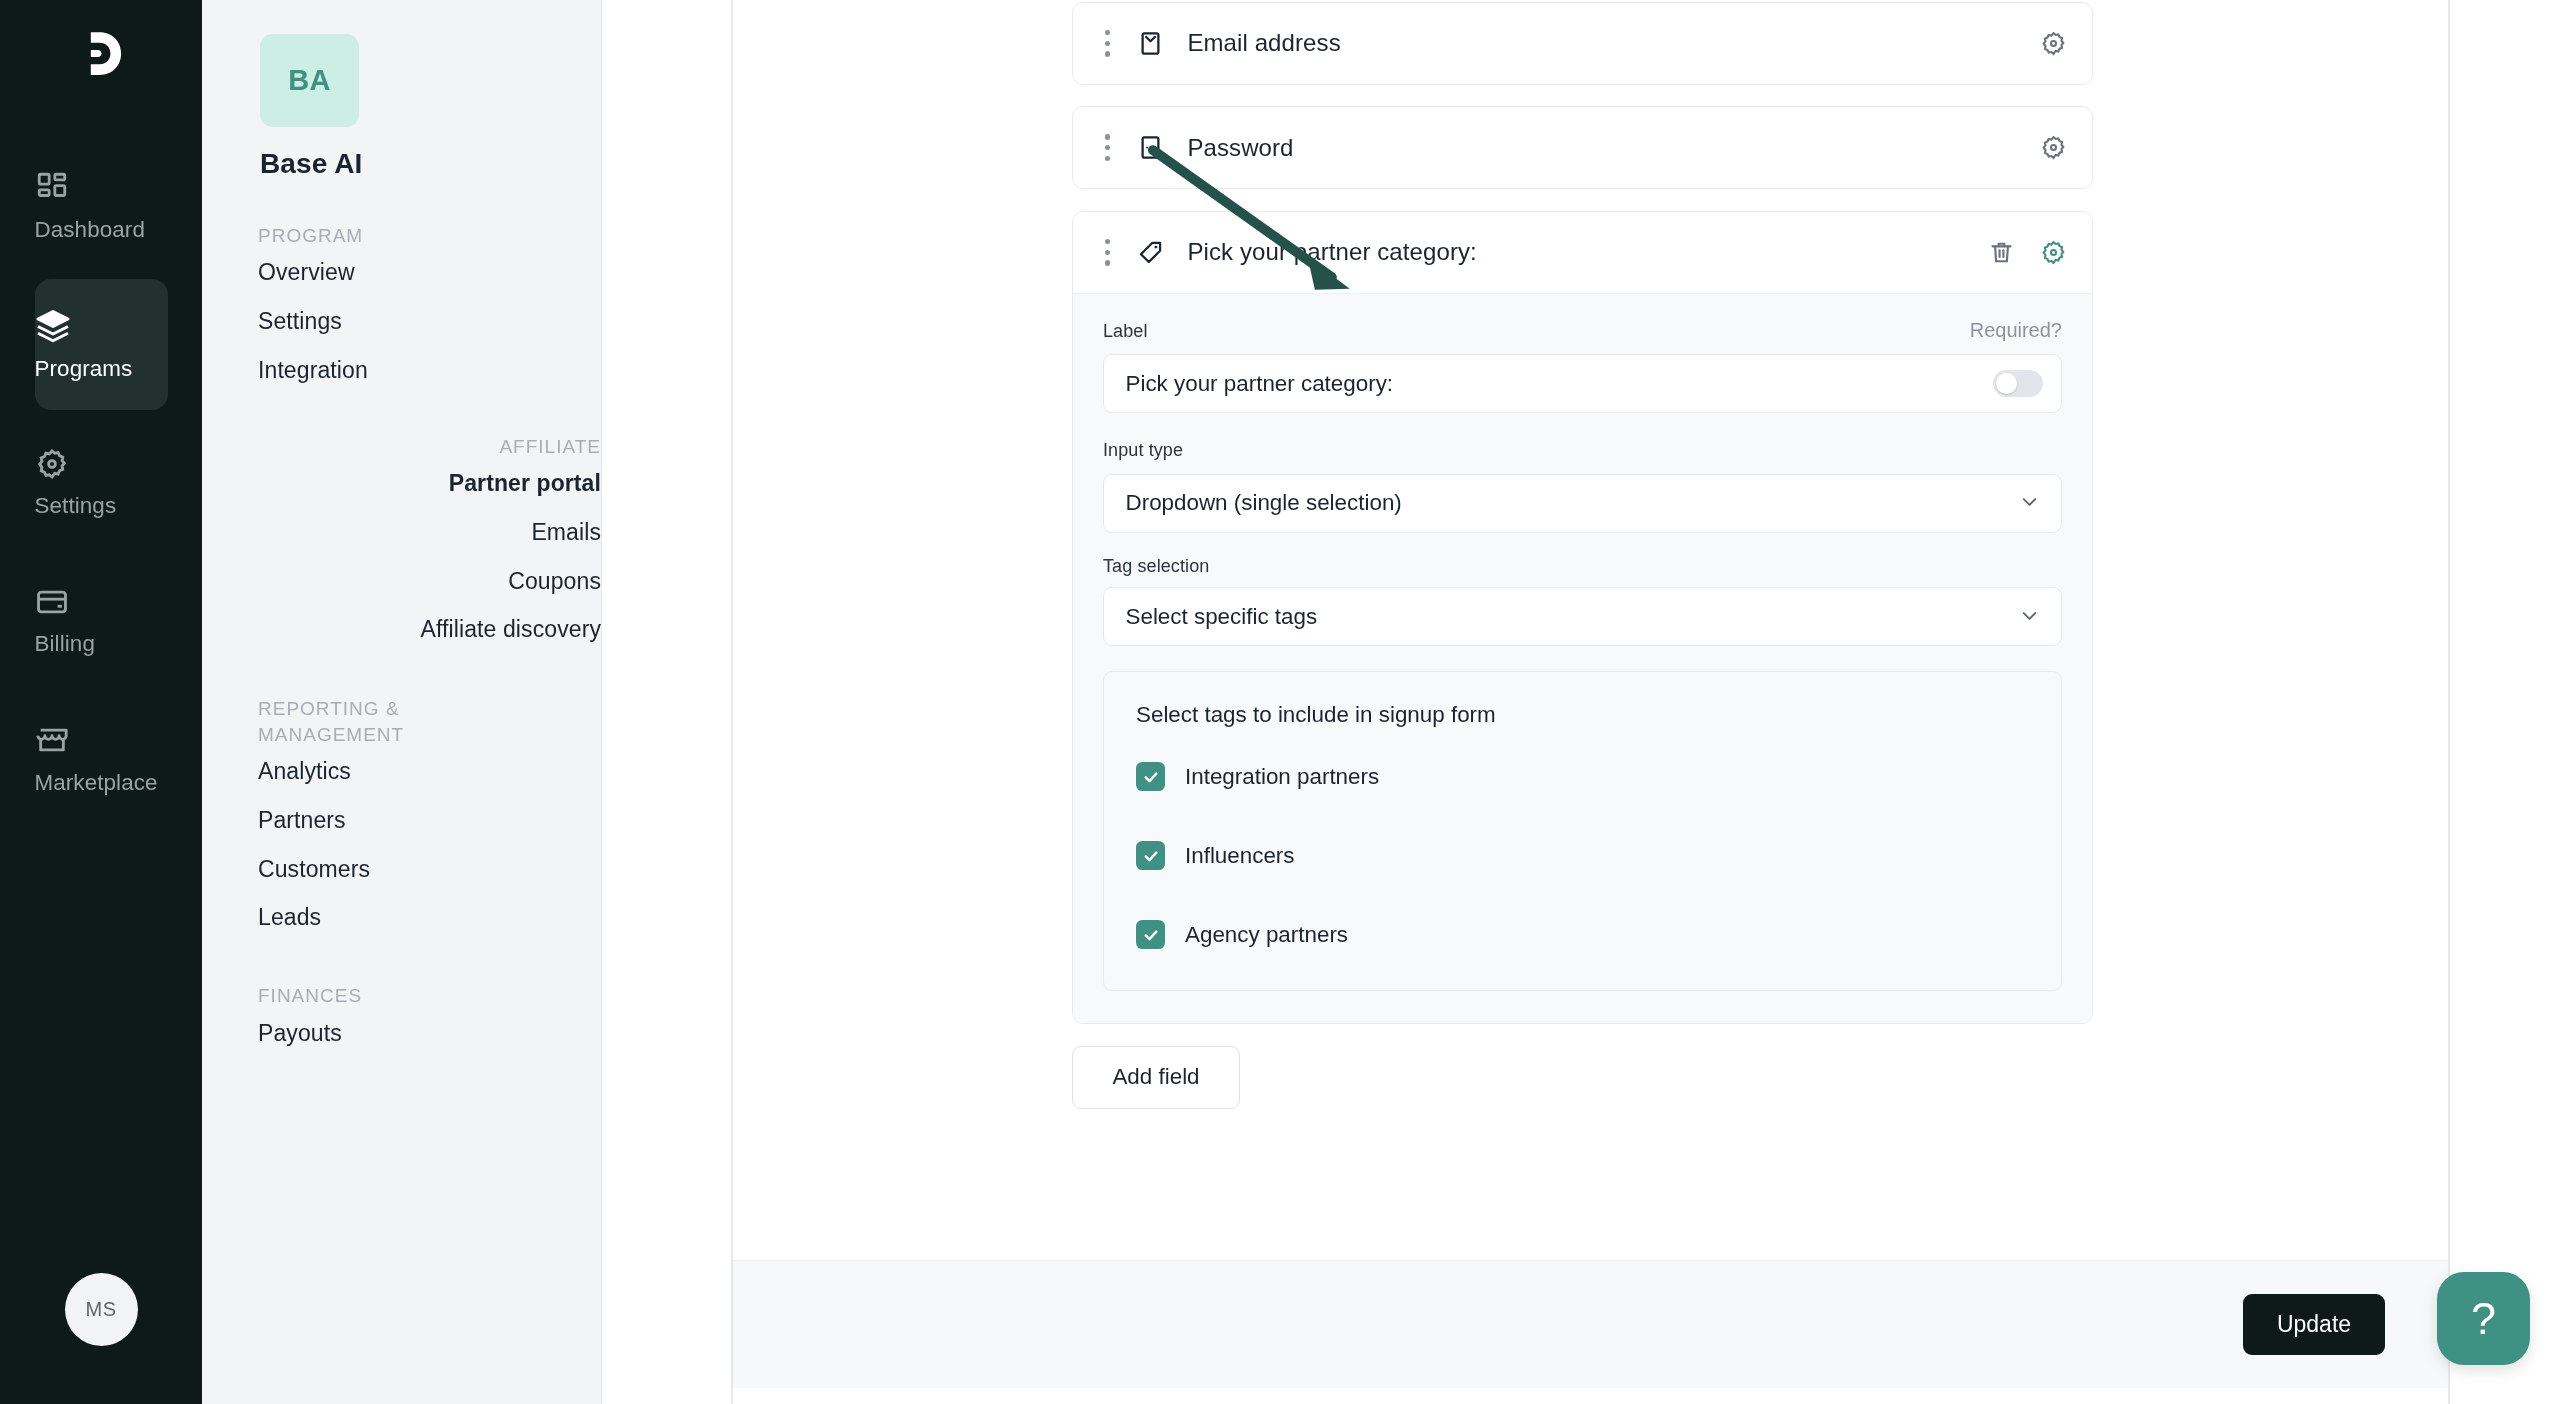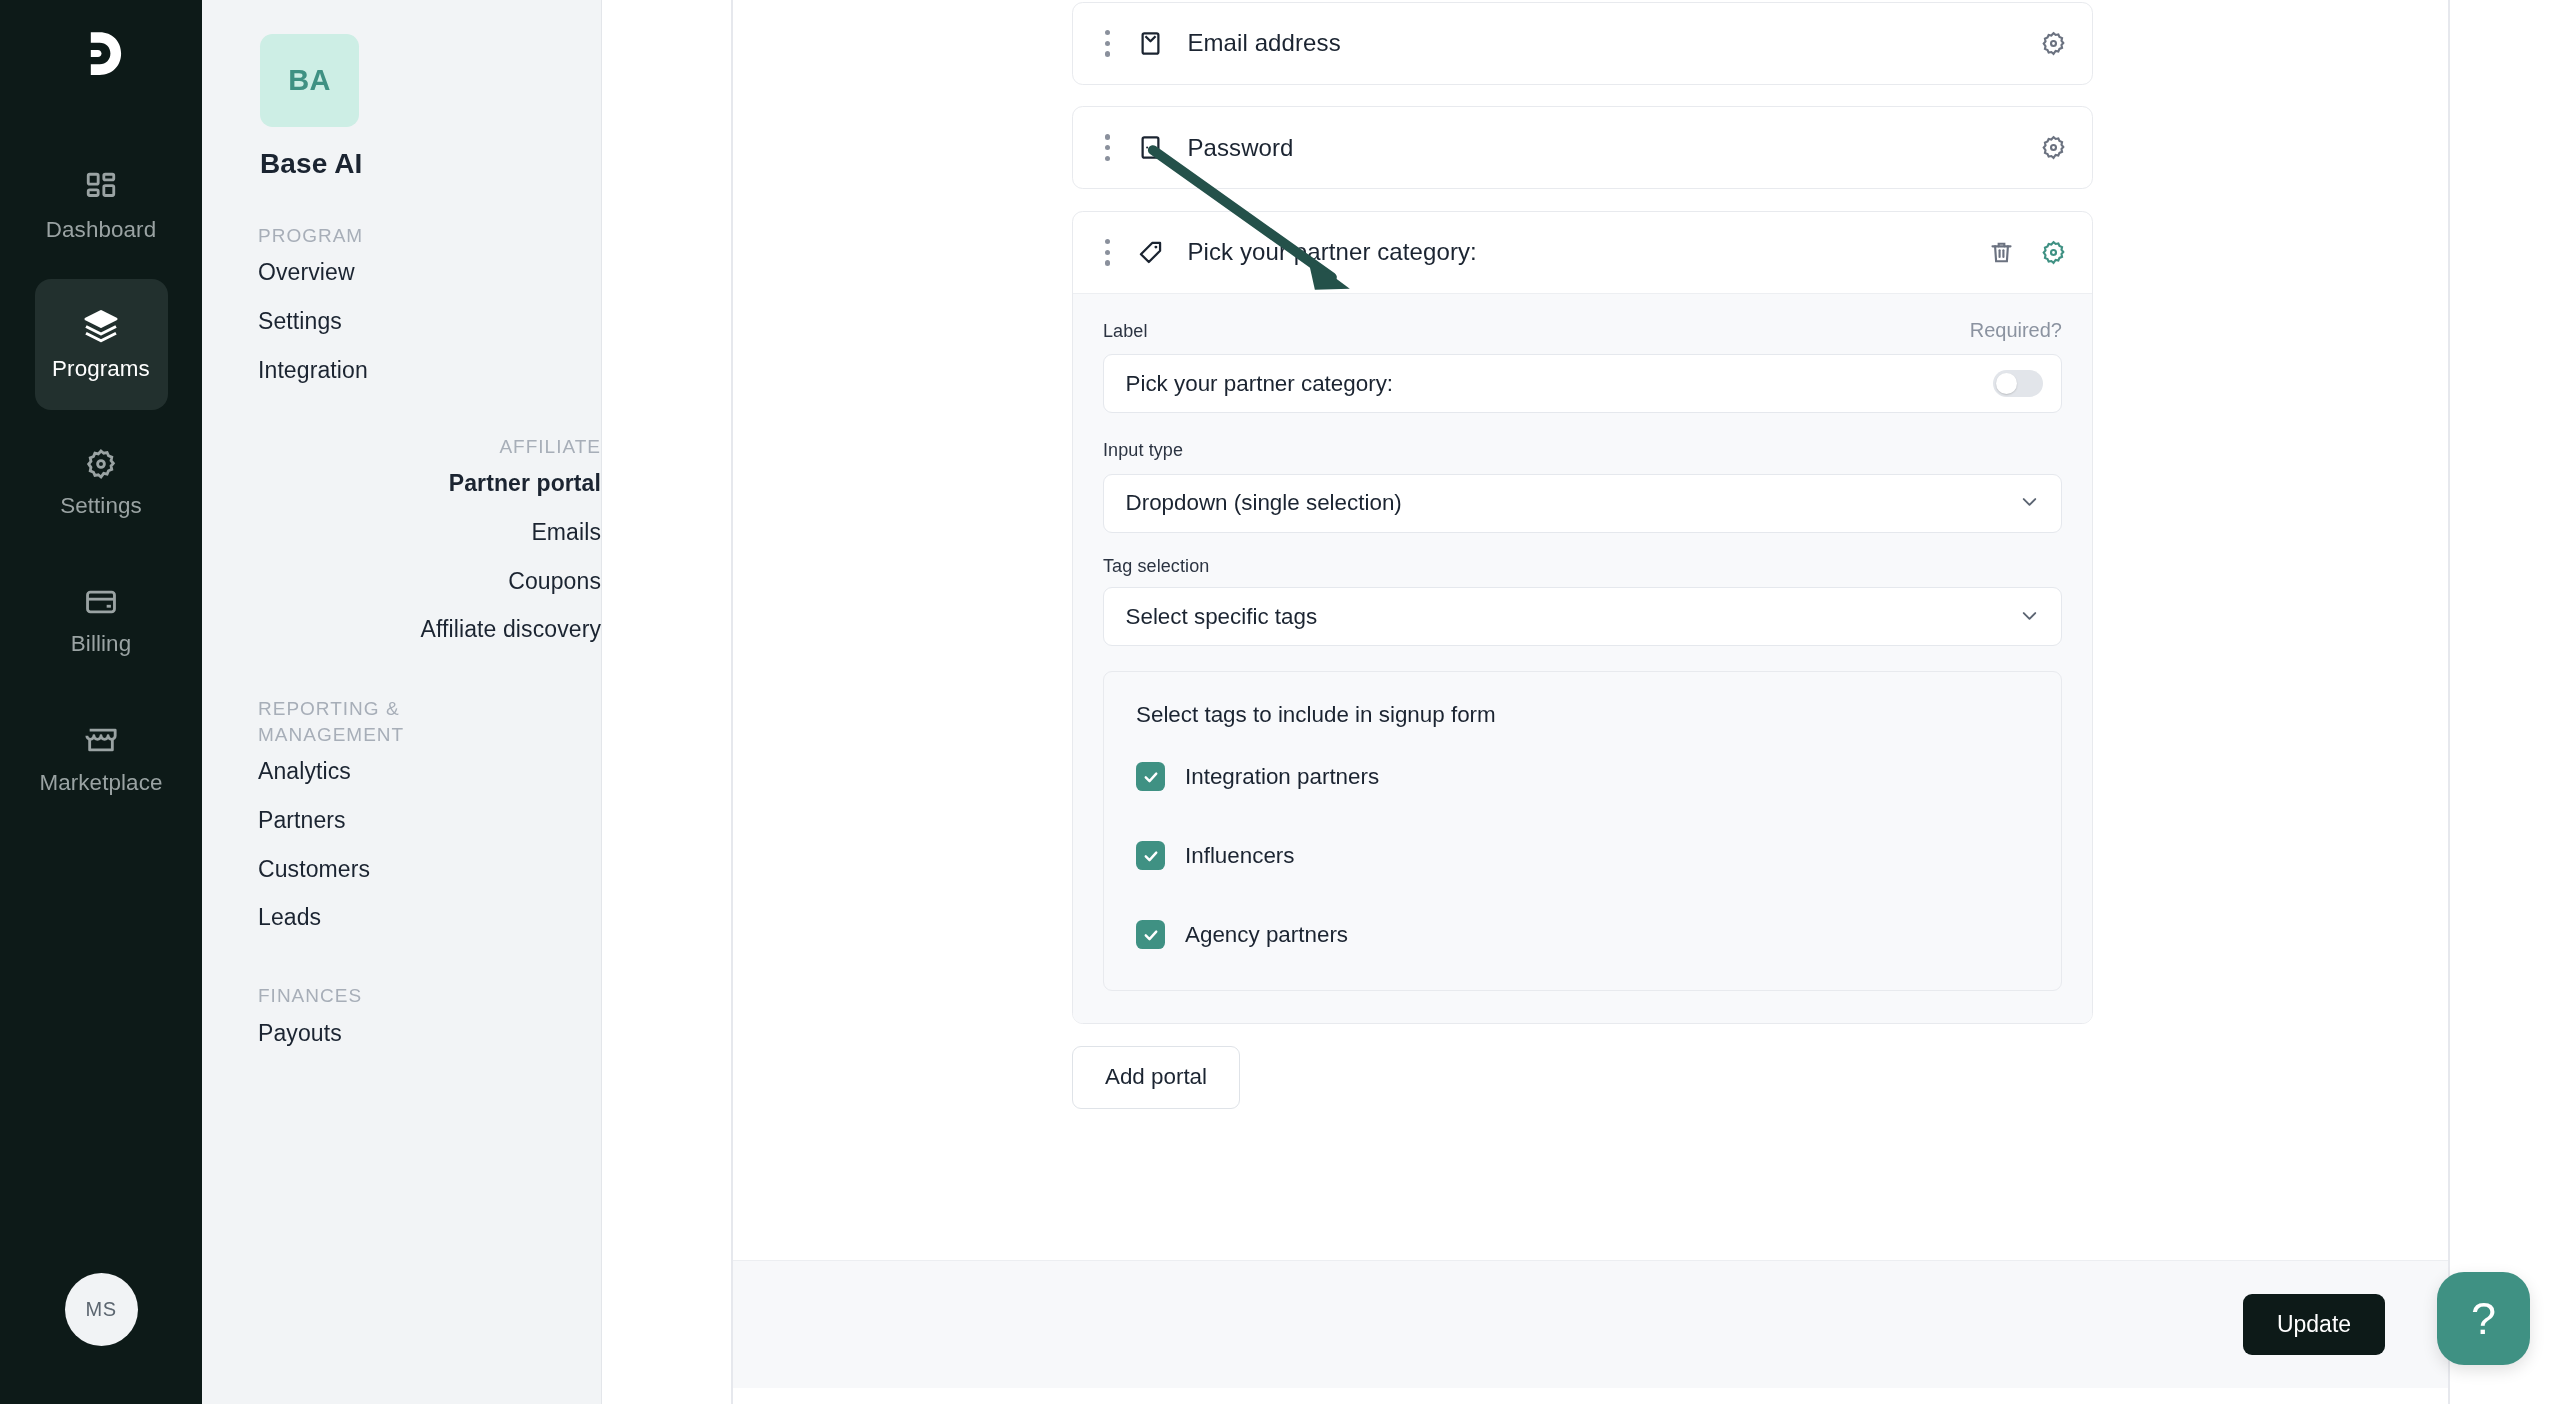--- a/index.html
+++ b/index.html
@@ -16,21 +16,21 @@
     width: 202px; height: 1404px;
     background: #0d1a18;
     display: flex; flex-direction: column; align-items: center;
     flex: 0 0 202px;
     position: relative;
   }
   .logo { margin-top: 25px; margin-bottom: 56px; }
   .rail-item {
     width: 133px; height: 131px;
     display: flex; flex-direction: column;
-    align-items: center; justify-content: center;
+    justify-content: center;
     border-radius: 16px; gap: 12.5px;
     color: #9aa3a3; cursor: pointer;
     margin-bottom: 7.2px;
   }
   .rail-item.active { background: #22302e; color: #ffffff; }
   .rail-item .ri-label { font-size: 22.4px; letter-spacing: 0.1px; }
   .rail-item svg { display: block; }
   .rail-spacer { flex: 1 1 auto; }
   .avatar-circle {
     width: 73px; height: 73px; border-radius: 50%;
@@ -459,21 +459,21 @@
                   <svg width="18" height="18" viewBox="0 0 24 24" fill="none" stroke="#ffffff" stroke-width="3.2" stroke-linecap="round" stroke-linejoin="round">
                       <path d="M5 12.5l5 5 9-10"></path>
                     </svg>
                 </span>
                 <span class="tag-text">Agency partners</span>
               </div>
             </div>
           </div>
         </div>
 
-        <button class="add-field-btn">Add portal</button>
+        <button class="add-field-btn">Add field</button>
       </div>
     </div>
 
     <div class="footer-bar">
       <button class="update-btn">Update</button>
     </div>
 
     <div class="help-fab">?</div>
   </main>
 

